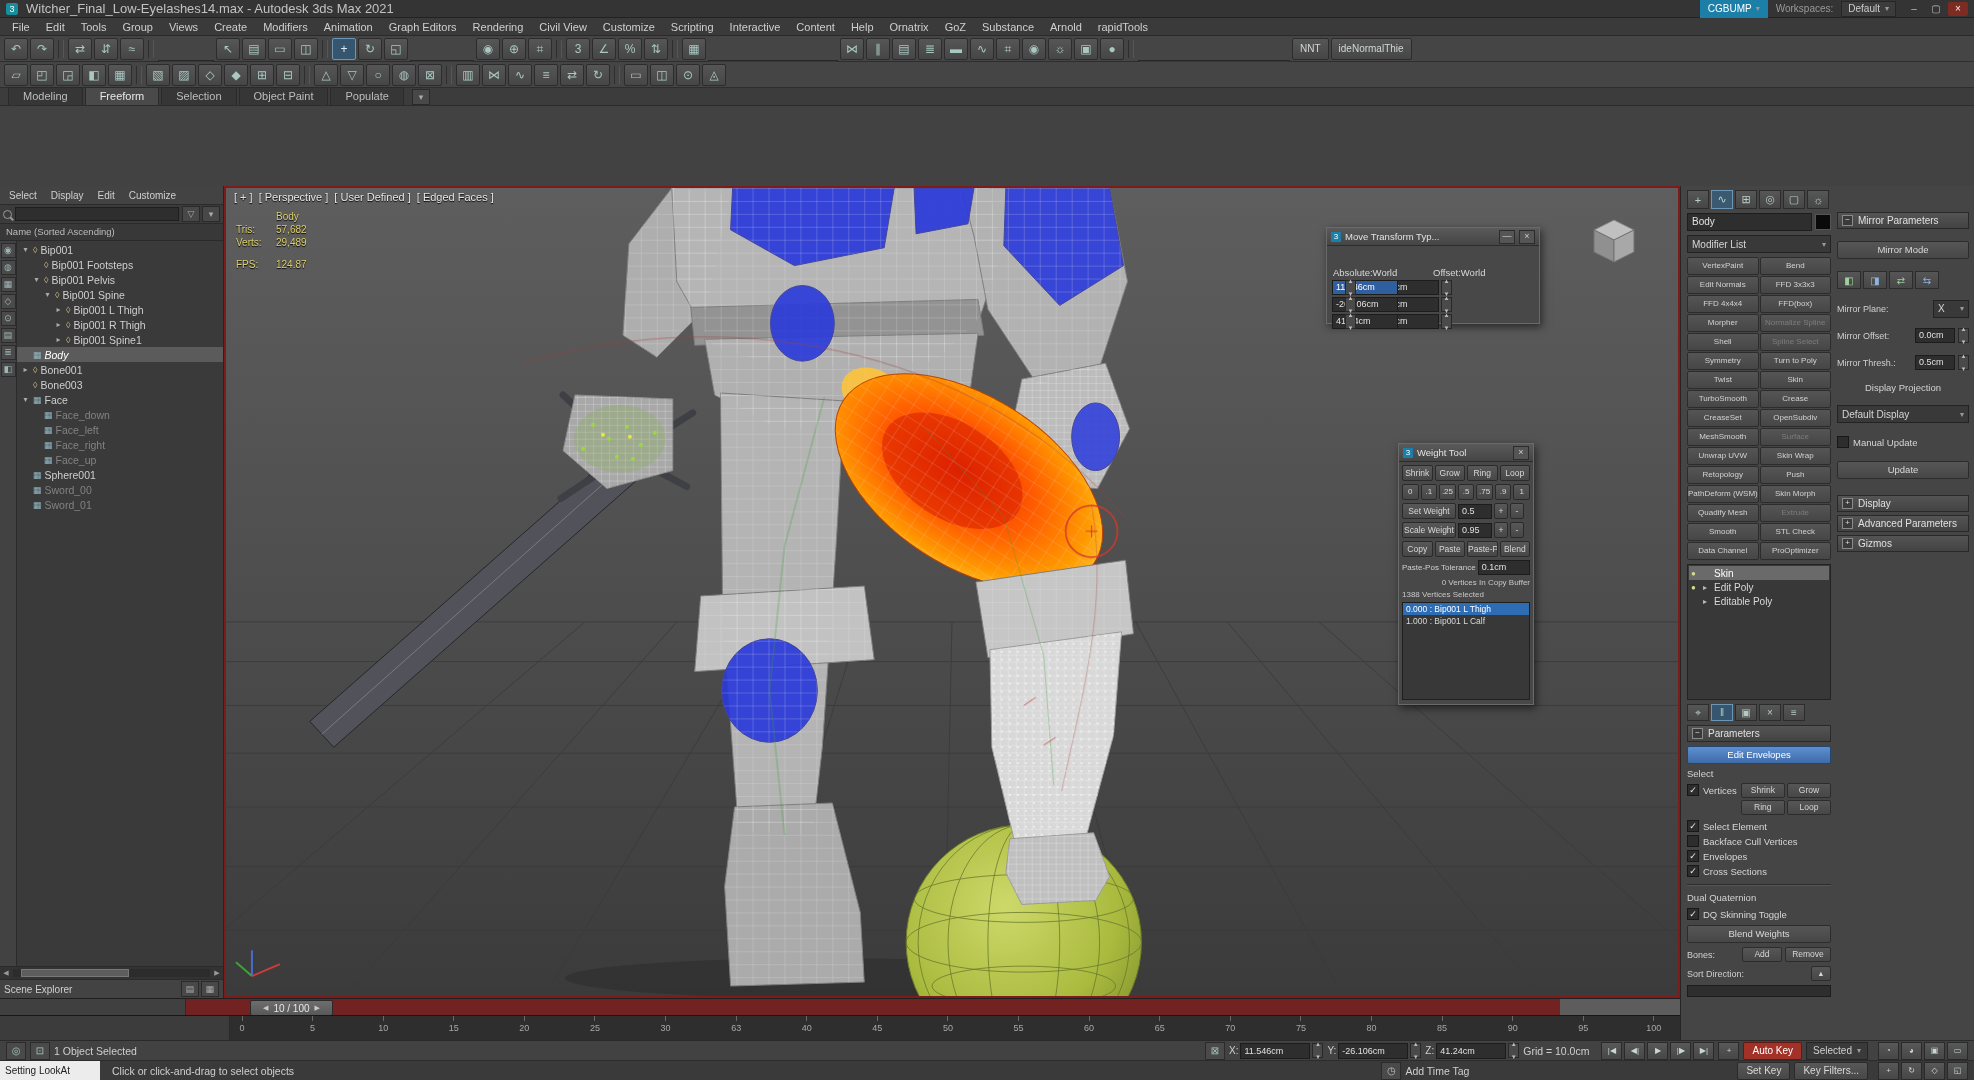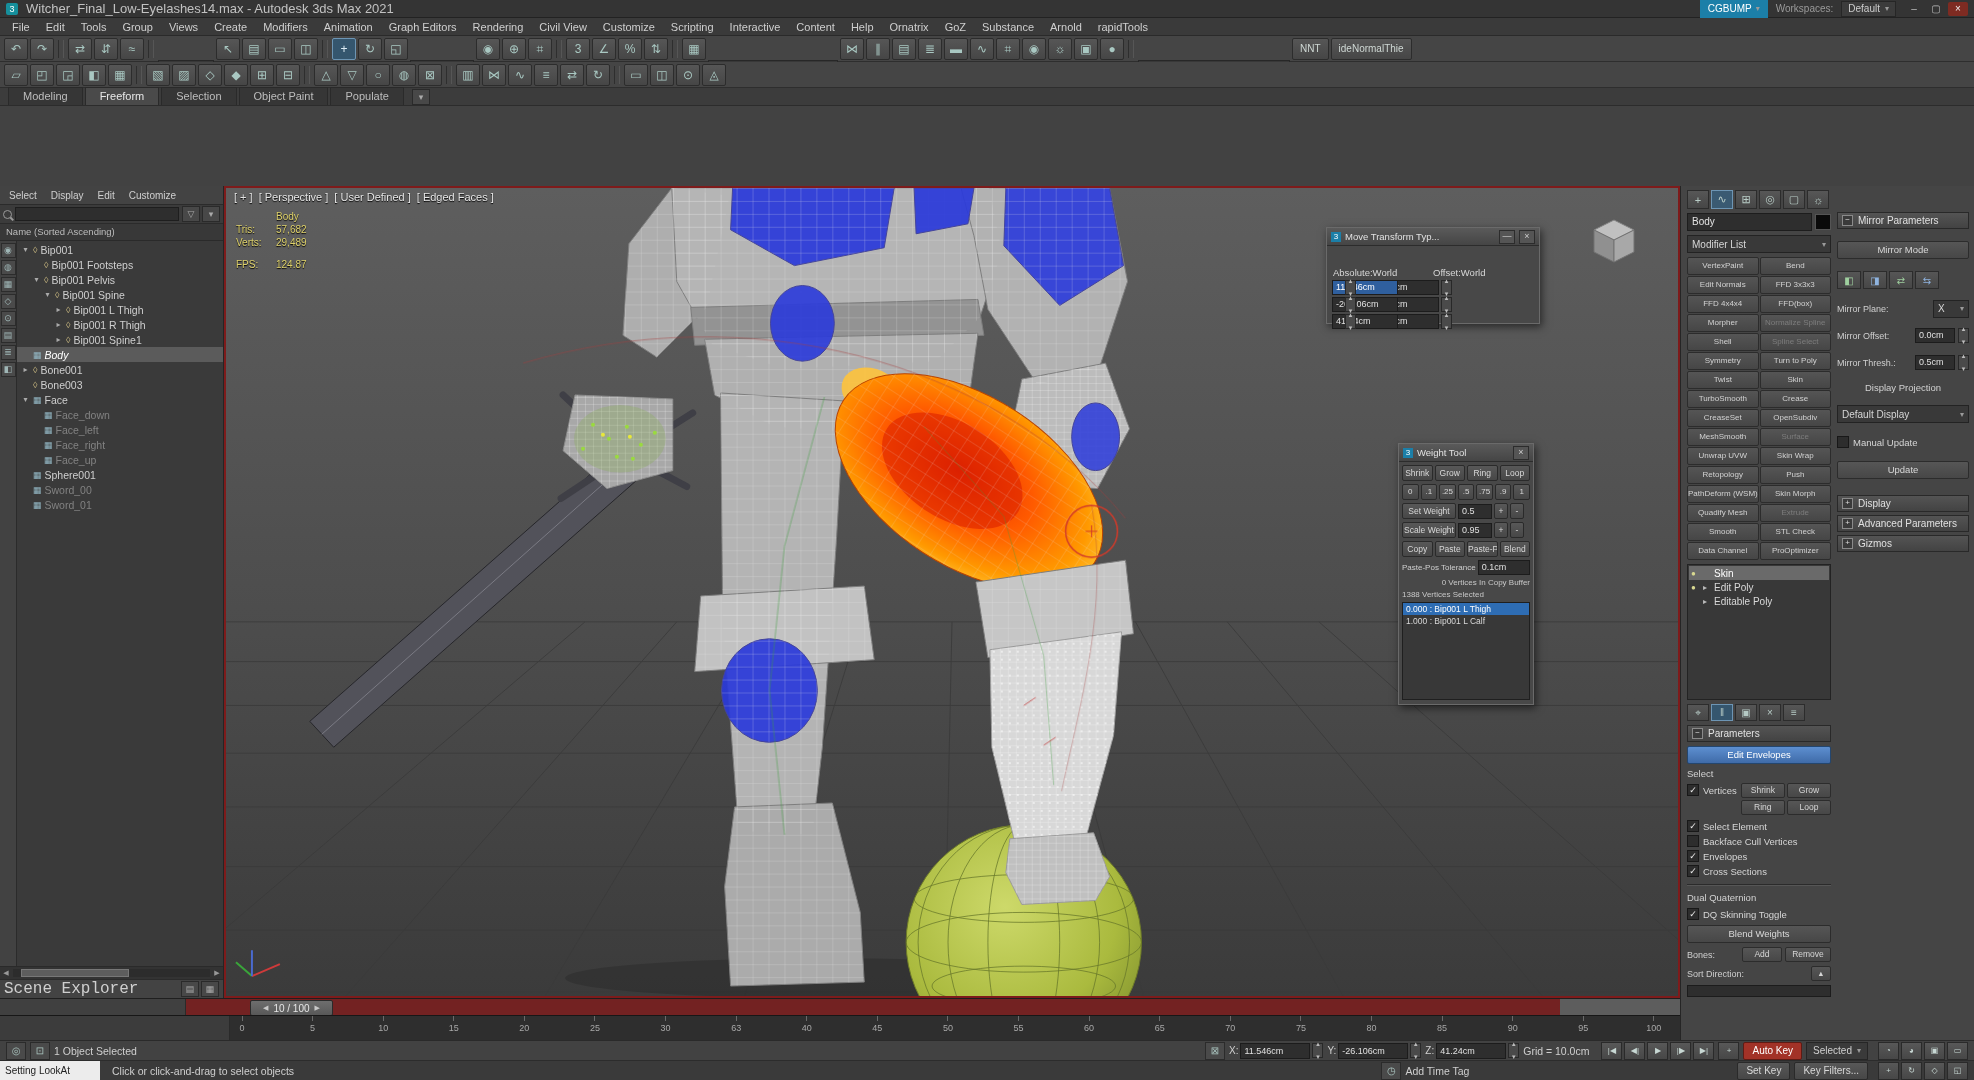--- a/index.html
+++ b/index.html
@@ -49,21 +49,21 @@
   .trow.dim .tlb{color:#828282;}
   .tarr{width:9px;font-size:8px;color:#aaa;text-align:center;flex:0 0 auto;}
   .tic{font-size:9px;color:#c4b47e;flex:0 0 auto;}
   .tic.mesh{color:#93b7c4;}
   .tlb.it{font-style:italic;}
   #xscroll{height:12px;display:flex;align-items:center;background:#333;border-top:1px solid #2a2a2a;}
   .xarr{width:12px;text-align:center;font-size:7px;color:#999;}
   #xtrack{flex:1;height:8px;background:#2c2c2c;position:relative;margin:0 1px;}
   #xthumb{position:absolute;left:4%;width:55%;top:0;height:8px;background:#5d5d5d;border:1px solid #777;box-sizing:border-box;}
   #xfooter{height:18px;display:flex;align-items:center;background:#434343;border-top:1px solid #2b2b2b;padding:0 4px;gap:4px;}
-  #xfooter .lbl{flex:1;font-size:16px;color:#cfcfcf;font-family:Liberation Mono, monospace;}
+  #xfooter .lbl{flex:1;font-size:10px;color:#cfcfcf;}
   
   #viewport{left:224px;top:186px;width:1456px;height:812px;box-sizing:border-box;border:2px solid #7e1b1b;background:#4a4a4a;overflow:hidden;}
   #scene{position:absolute;left:0;top:0;width:100%;height:100%;}
   #vplabels{position:absolute;left:8px;top:3px;display:flex;gap:6px;color:#e6e6e6;font-size:11px;text-shadow:0 1px 1px #000;}
   #vpstats{position:absolute;left:10px;top:22px;color:#ddd06a;font-size:10px;line-height:13px;text-shadow:0 1px 1px #000;}
   #vpstats .r{display:flex;gap:6px;}
   #vpstats .l{width:34px;}
   #viewcube{position:absolute;right:42px;top:30px;opacity:.85;}
   
   #cmdpanel{left:1680px;top:186px;width:294px;height:854px;background:#454545;border-left:1px solid #252525;box-sizing:border-box;}

